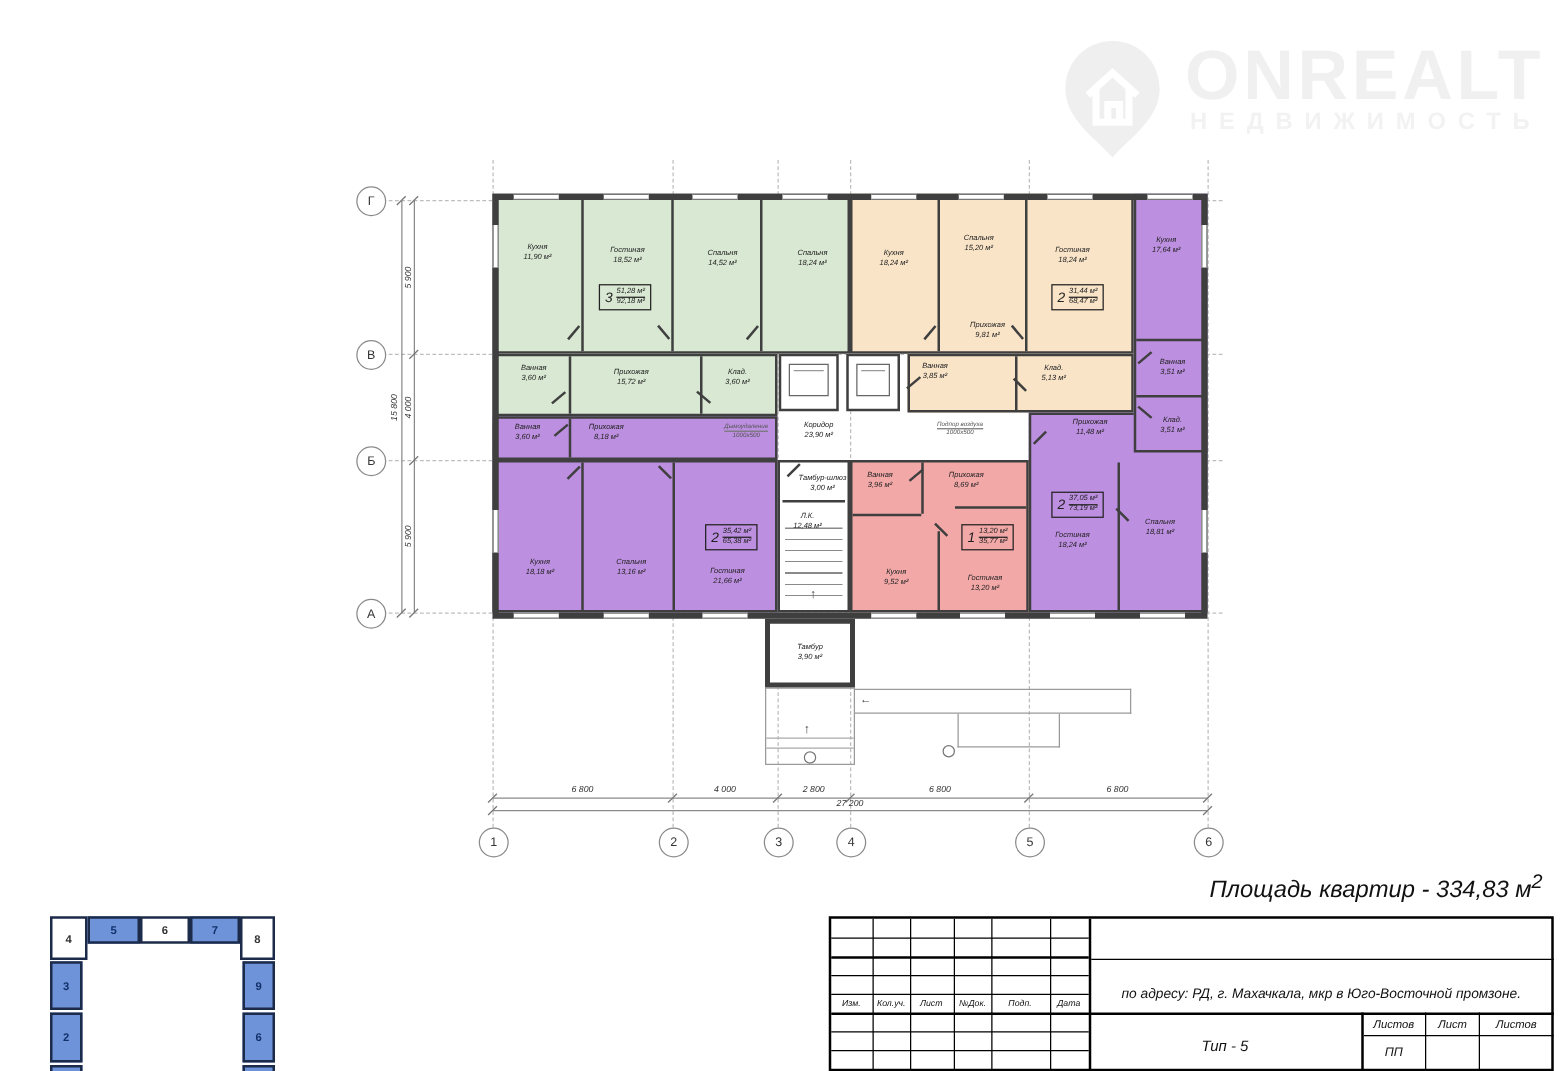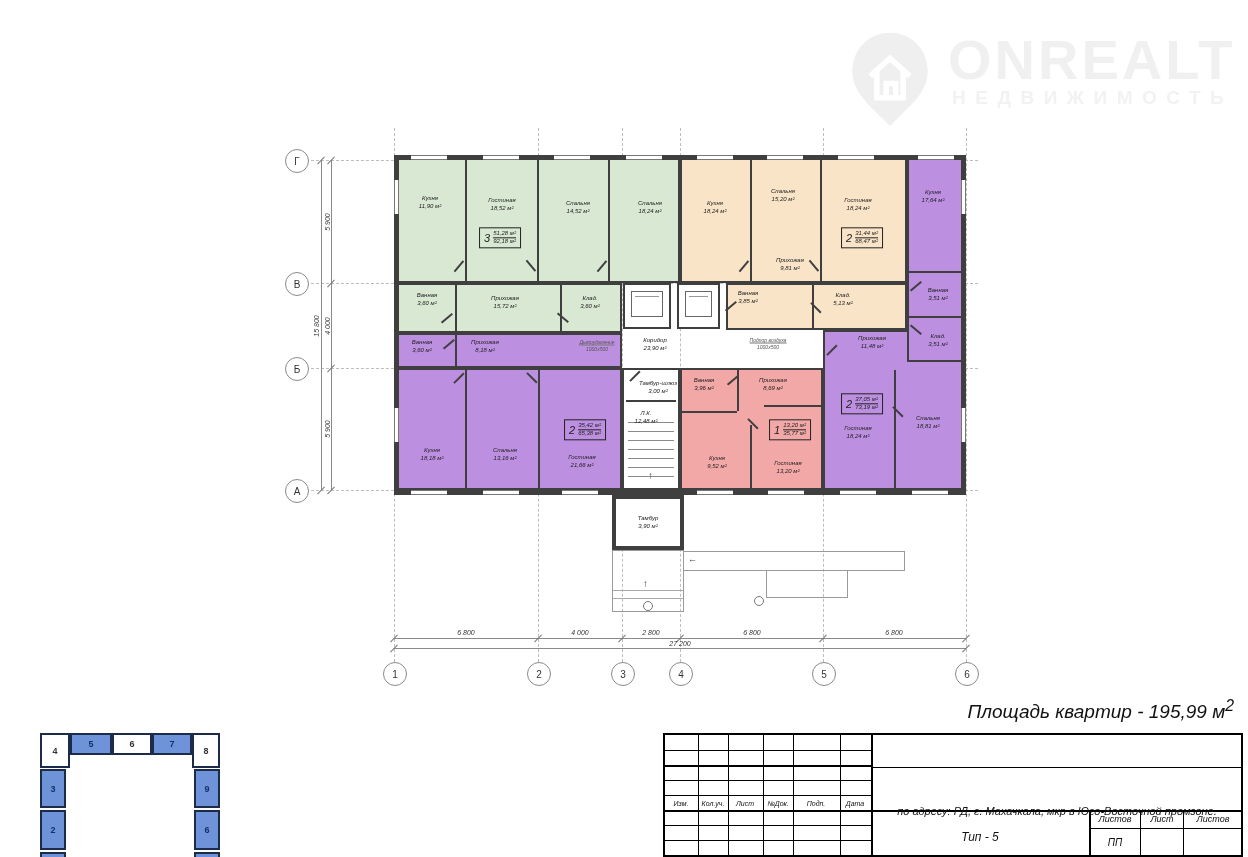--- a/index.html
+++ b/index.html
@@ -394,21 +394,21 @@
   <div class="bub" style="left:527px;top:662px">2</div>
   <div class="bub" style="left:611px;top:662px">3</div>
   <div class="bub" style="left:669px;top:662px">4</div>
   <div class="bub" style="left:812px;top:662px">5</div>
   <div class="bub" style="left:955px;top:662px">6</div>
   <div class="bub" style="left:285px;top:149px">Г</div>
   <div class="bub" style="left:285px;top:272px">В</div>
   <div class="bub" style="left:285px;top:357px">Б</div>
   <div class="bub" style="left:285px;top:479px">А</div>
 
-  <div id="summary"><span>Площадь квартир - 195,99 м</span><sup>2</sup></div>
+  <div id="summary"><span>Площадь квартир - 334,83 м</span><sup>2</sup></div>
 
   <div id="tblock">
     <i class="l" style="left:33px;top:0;width:1px;height:124px"></i>
     <i class="l" style="left:63px;top:0;width:1px;height:124px"></i>
     <i class="l" style="left:98px;top:0;width:1px;height:124px"></i>
     <i class="l" style="left:128px;top:0;width:1px;height:124px"></i>
     <i class="l" style="left:175px;top:0;width:1px;height:124px"></i>
     <i class="l" style="left:206px;top:0;width:2px;height:124px"></i>
     <i class="l" style="left:0;top:15px;width:206px;height:1px"></i>
     <i class="l" style="left:0;top:30px;width:206px;height:2px"></i>
@@ -421,21 +421,21 @@
     <i class="l" style="left:424px;top:75px;width:2px;height:49px"></i>
     <i class="l" style="left:475px;top:75px;width:1px;height:49px"></i>
     <i class="l" style="left:518px;top:75px;width:1px;height:49px"></i>
     <i class="l" style="left:426px;top:93px;width:152px;height:1px"></i>
     <span class="lbl" style="left:16px;top:68px">Изм.</span>
     <span class="lbl" style="left:48px;top:68px">Кол.уч.</span>
     <span class="lbl" style="left:80px;top:68px">Лист</span>
     <span class="lbl" style="left:113px;top:68px">№Док.</span>
     <span class="lbl" style="left:151px;top:68px">Подп.</span>
     <span class="lbl" style="left:190px;top:68px">Дата</span>
-    <div class="pline" style="top:70px">по адресу: РД, г. Махачкала, мкр в Юго-Восточной промзоне.</div>
+    <div class="pline" style="top:54px">по адресу: РД, г. Махачкала, мкр в Юго-Восточной промзоне.</div>
     <span class="lbl big" style="left:315px;top:102px">Тип - 5</span>
     <span class="lbl" style="left:450px;top:84px;font-size:9px">Листов</span>
     <span class="lbl" style="left:497px;top:84px;font-size:9px">Лист</span>
     <span class="lbl" style="left:548px;top:84px;font-size:9px">Листов</span>
     <span class="lbl" style="left:450px;top:107px;font-size:10px">ПП</span>
   </div>
 
   <div id="keyplan">
     <div class="kc" style="left:0;top:0;width:30px;height:35px">4</div>
     <div class="kc b" style="left:30px;top:0;width:42px;height:22px">5</div>

